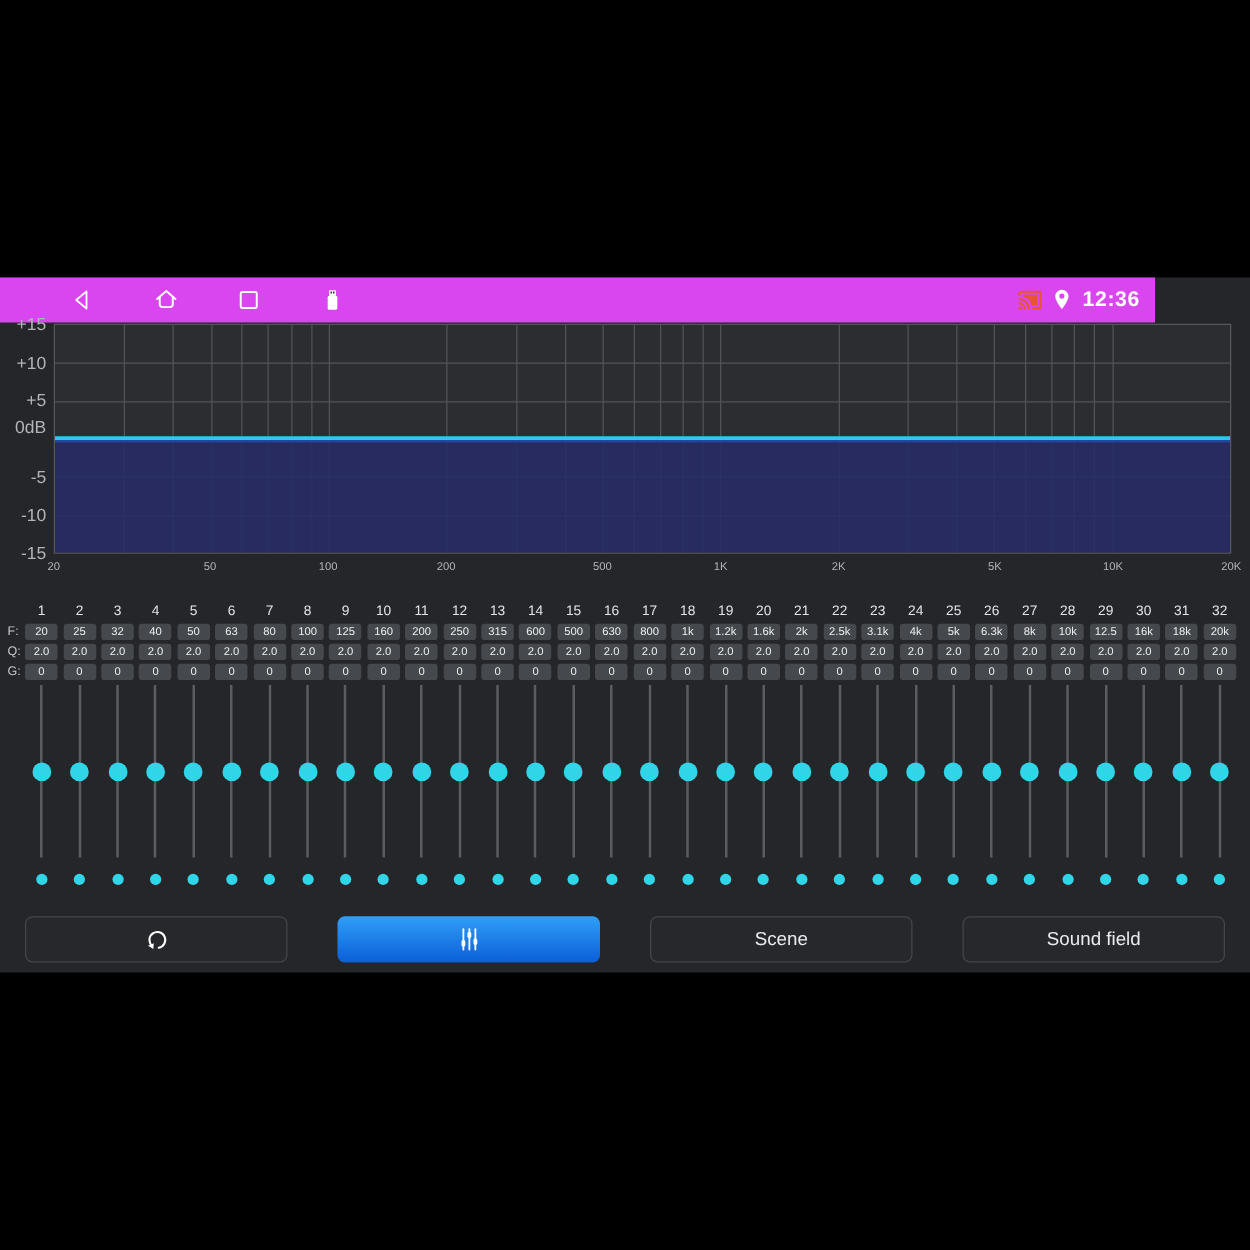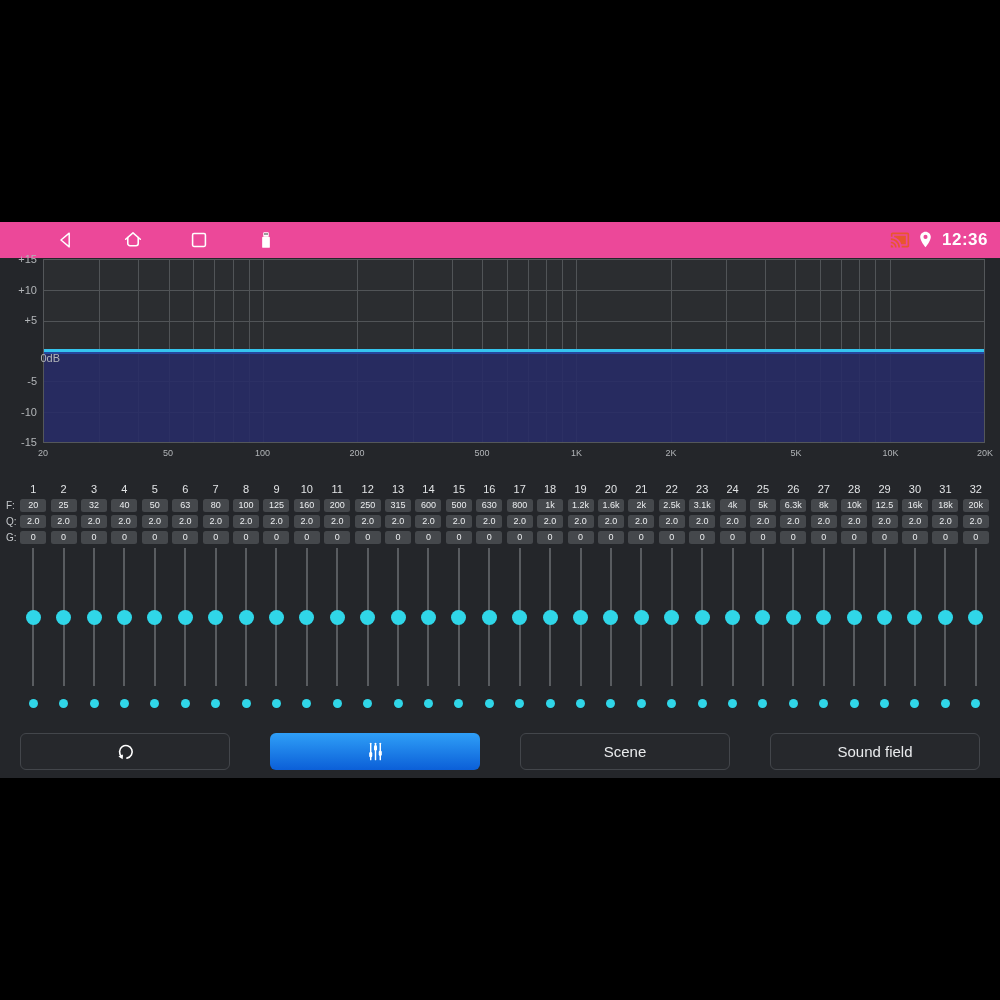--- a/index.html
+++ b/index.html
@@ -1,36 +1,36 @@
 <!DOCTYPE html>
 <html><head>
 <meta charset="utf-8">
 <style>
   html,body{margin:0;padding:0;background:#000;}
   .page{position:relative;width:1000px;height:1000px;background:#000;overflow:hidden;
         font-family:"Liberation Sans",sans-serif;-webkit-font-smoothing:antialiased;}
   .screen{position:absolute;top:222px;left:0;width:1000px;height:556px;background:#24262a;}
 
   
-  .status-bar{position:absolute;top:0;left:0;width:1000px;height:36px;background:#ec4899;}
+  .status-bar{position:absolute;top:0;left:0;width:924px;height:36px;background:#d946ef;}
   .nav-ic{position:absolute;top:7px;width:22px;height:22px;cursor:pointer;}
   .status-right{position:absolute;top:0;right:12px;height:36px;display:flex;align-items:center;gap:6px;}
   .st-ic{width:20px;height:20px;}
   .clock{color:#fff;font-size:17px;font-weight:bold;letter-spacing:.5px;}
 
   
   .graph{position:absolute;top:36px;left:0;width:1000px;height:208px;}
   .plot{position:absolute;left:43px;top:1px;width:942px;height:184px;background:#2b2d30;
         border:1px solid #54575a;box-sizing:border-box;}
   .hgrid{position:absolute;left:0;right:0;height:1px;background:#515457;}
   .vgrid{position:absolute;top:0;bottom:0;width:1px;background:#515457;}
   .fill{position:absolute;left:0;right:0;top:50%;bottom:0;background:var(--area,rgba(39,43,102,.88));}
   .zline{position:absolute;left:0;right:0;top:calc(50% - 2px);height:3px;background:var(--curve,#35c4ee);
          box-shadow:0 2px 0 var(--curveShadow,#24479e);z-index:3;}
-  .ylab{position:absolute;left:0;width:37px;text-align:right;font-size:11px;color:#b2b5b8;line-height:10px;}
+  .ylab{position:absolute;left:0;width:37px;text-align:right;font-size:14px;color:#b2b5b8;line-height:10px;}
   .xlab{position:absolute;top:190px;transform:translateX(-50%);font-size:9px;color:#b2b5b8;}
 
   
   .band-row{position:absolute;top:244px;left:20px;width:970px;height:15px;display:flex;gap:2px;}
   .band{flex-grow:1;flex-basis:0;text-align:center;font-size:10.5px;line-height:15px;color:#e7f1fa;
         white-space:nowrap;overflow:hidden;}
 
   
   .ch-grid{position:absolute;left:18px;width:973px;display:grid;grid-template-columns:repeat(32,1fr);}
   .row-nums{top:261px;height:13px;}
@@ -138,21 +138,21 @@
           <div class="vgrid" style="left: 86.7353%;"></div>
           <div class="vgrid" style="left: 88.4404%;"></div>
           <div class="vgrid" style="left: 89.9657%;"></div>
           <div class="fill"></div>
           <div class="zline"></div>
         </div>
       <div id="ylabs">
           <div class="ylab" style="top: -4px;">+15</div>
           <div class="ylab" style="top: 26.5px;">+10</div>
           <div class="ylab" style="top: 57px;">+5</div>
-          <div class="ylab" style="top: 95px; margin-left: 23px;">0dB</div>
+          <div class="ylab" style="top: 78px;">0dB</div>
           <div class="ylab" style="top: 118px;">-5</div>
           <div class="ylab" style="top: 148.5px;">-10</div>
           <div class="ylab" style="top: 179px;">-15</div>
         </div>
       <div id="xlabs">
           <div class="xlab" style="left: 43px;">20</div>
           <div class="xlab" style="left: 167.953px;">50</div>
           <div class="xlab" style="left: 262.477px;">100</div>
           <div class="xlab" style="left: 357px;">200</div>
           <div class="xlab" style="left: 481.953px;">500</div>

